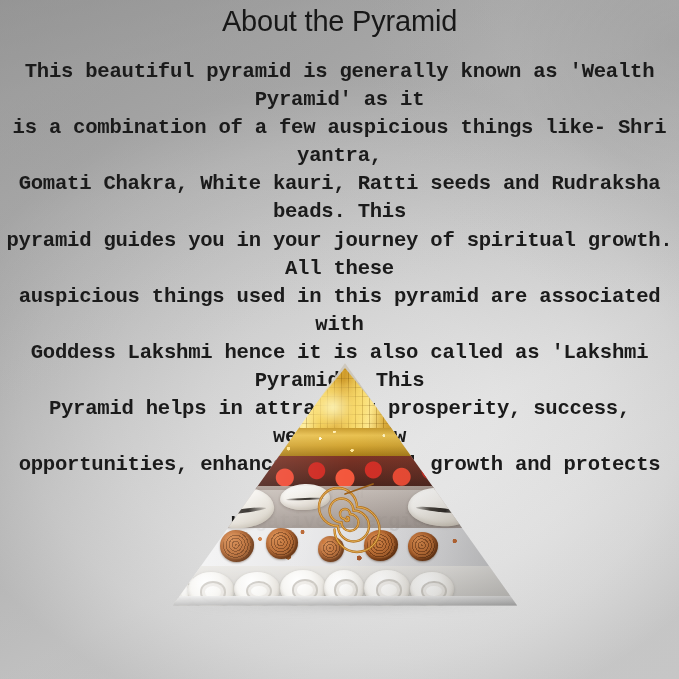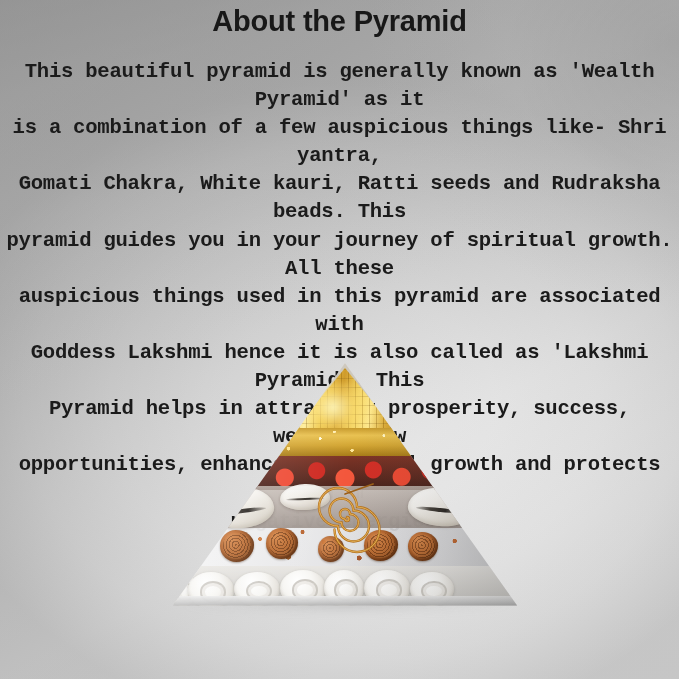--- a/index.html
+++ b/index.html
@@ -46,21 +46,21 @@
   }
 
   
   .title {
     position: absolute;
     top: 2px;
     left: 0;
     width: 679px;
     text-align: center;
     font-size: 29px;
-    font-weight: bold;
+    font-weight: normal;
     color: #181818;
     letter-spacing: -0.2px;
     line-height: 38px;
   }
   .body-copy {
     position: absolute;
     top: 58px;
     left: 4px;
     width: 671px;
     text-align: center;

